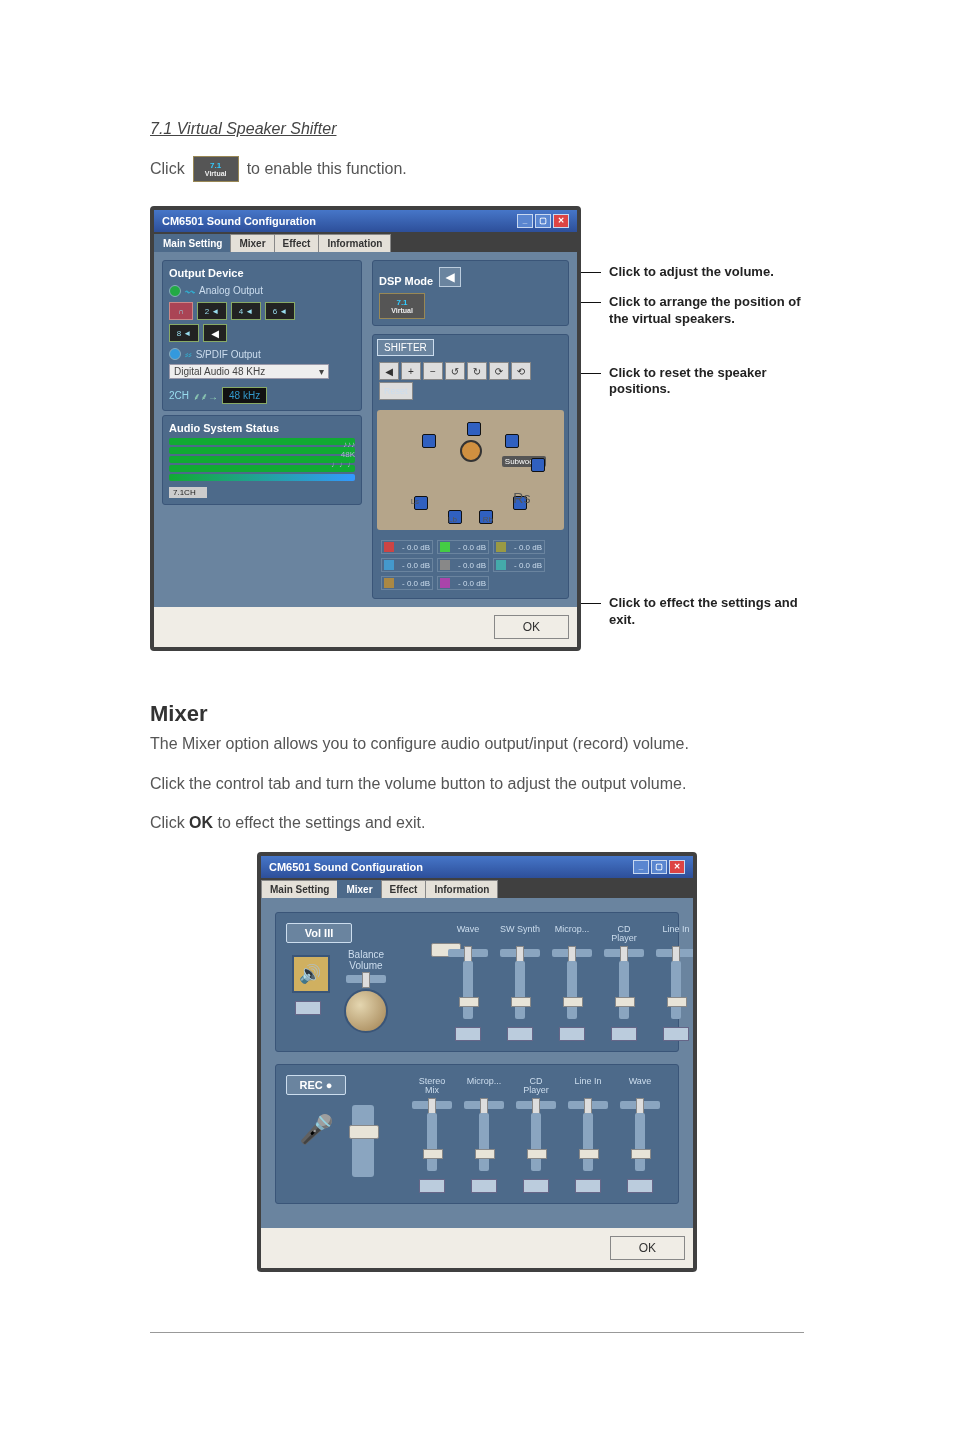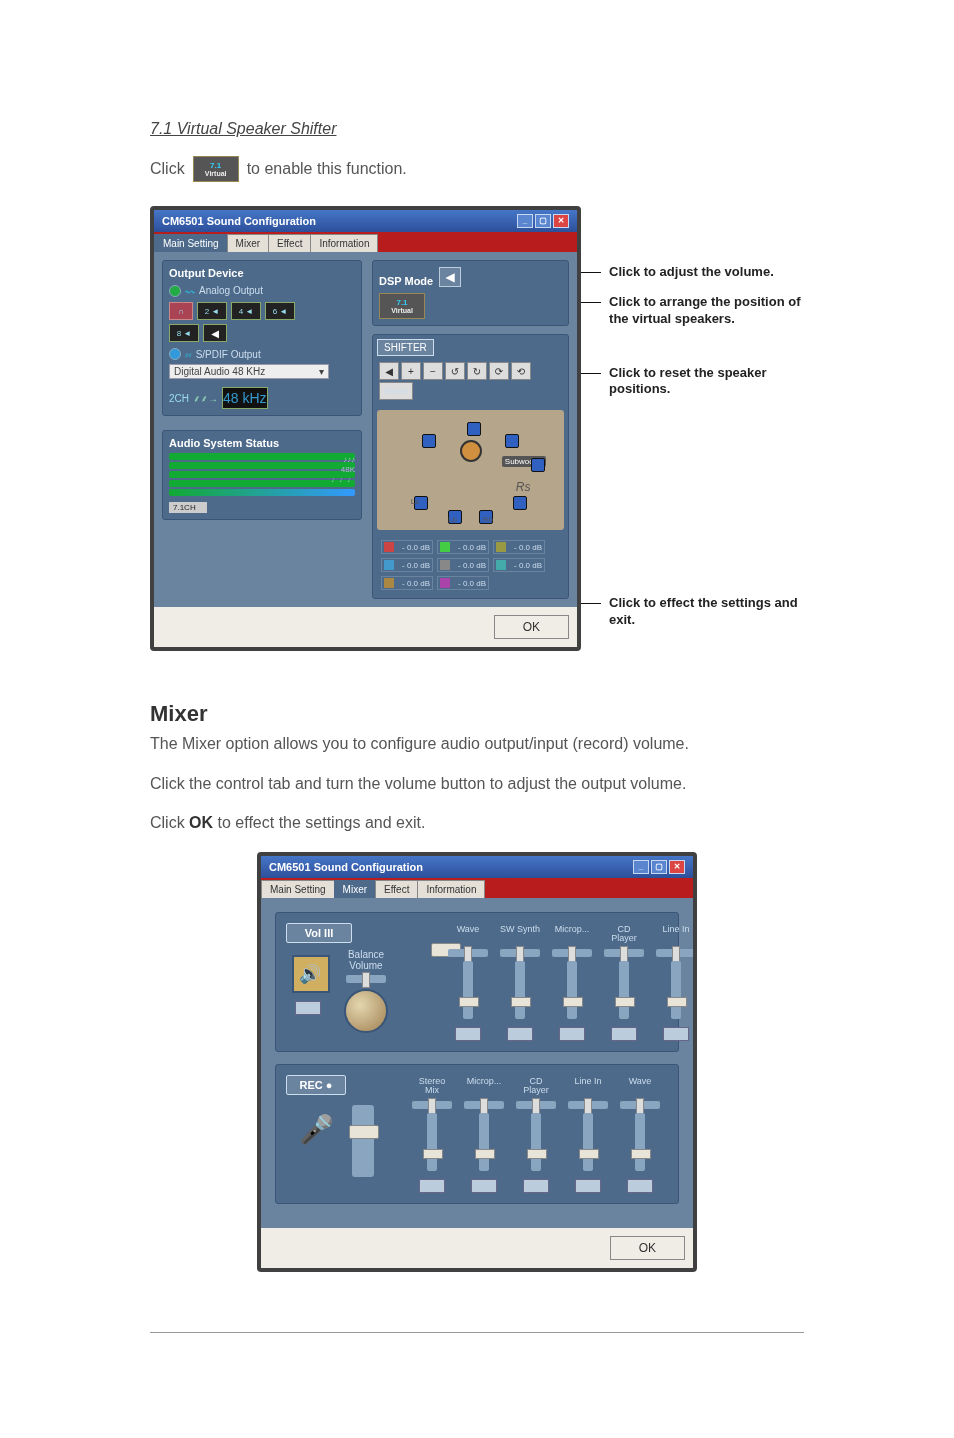--- a/index.html
+++ b/index.html
@@ -74,25 +74,26 @@
     width: 16px; height: 14px;
     background: #5a86d0;
     border: 1px solid #c8d8f0;
     color: #fff;
     font-size: 8px;
     text-align: center;
     line-height: 12px;
   }
   .winbtn.close { background: #d44; }
   .tabs {
-    background: #b91c1c;
+    background: #404040;
     display: flex;
     font-size: 10px;
     padding-top: 2px;
     padding-left: 0;
+    font-weight: bold;
   }
   .tab {
     padding: 3px 8px;
     background: #e4e0d8;
     border: 1px solid #888;
     border-bottom: none;
     margin-right: -1px;
     color: #333;
   }
   .tab.active {
@@ -107,21 +108,21 @@
     gap: 10px;
     min-height: 320px;
   }
   .panel {
     background: #4d6a8a;
     border: 1px solid #3a5578;
     border-radius: 3px;
     padding: 6px;
     color: #cde;
   }
-  .left-col { width: 200px; display: flex; flex-direction: column; gap: 14px; }
+  .left-col { width: 200px; display: flex; flex-direction: column; gap: 4px; }
   .right-col { flex: 1; display: flex; flex-direction: column; gap: 8px; }
   .phead { font-weight: bold; font-size: 11px; color: #fff; margin-bottom: 4px; }
   .row-out { display: flex; align-items: center; gap: 4px; margin-bottom: 4px; }
   .icn-radio {
     width: 12px; height: 12px; border-radius: 50%;
     border: 1px solid #8ab; background: #2a4;
     display: inline-block; flex-shrink: 0;
   }
   .icn-radio.blue { background: #39d; }
   .speaker-icns { display: flex; gap: 4px; margin: 4px 0; flex-wrap: wrap; align-items: center; }
@@ -134,21 +135,21 @@
   .tri { color: #3ac; }
   .vol-icn { color: #fff; font-size: 10px; }
   .select-box {
     background: #eee; border: 1px solid #99a; color: #444;
     padding: 1px 4px; font-size: 10px; width: 160px;
     display: flex; justify-content: space-between;
   }
   .channel-line { margin-top: 8px; display: flex; align-items: center; gap: 4px; }
   .chbtn {
     background: #111; border: 1px solid #8a6; color: #39c;
-    padding: 2px 0; font-size: 14px;
+    padding: 2px 6px; font-size: 10px;
   }
   .arr { color: #9db; }
   .status-panel .bar { height: 7px; background: #1a3; margin: 2px 0; border-radius: 2px; }
   .status-labels { text-align: right; float: right; margin: 2px 0; color: #abc; font-size: 8px; line-height: 10px; }
   .ch-tag {
     background: #ccc; color: #222; font-size: 8px;
     padding: 1px 4px; width: 38px; display: inline-block; margin-top: 4px;
   }
   .dsp-row { display: flex; align-items: flex-end; gap: 6px; }
   .dsp-row .sqbtn {
@@ -189,21 +190,21 @@
   }
   .sub-lbl {
     position: absolute; right: 18px; top: 46px; color: #fff; font-size: 8px;
     background: #555; padding: 1px 3px; border-radius: 2px;
   }
   .spk-label-L { position: absolute; left: 28%; top: 22%; font-size: 9px; color: #c44; font-weight: bold; }
   .spk-label-R { position: absolute; right: 28%; top: 22%; font-size: 9px; color: #3a3; font-weight: bold; }
   .spk-label-Lb { position: absolute; left: 38%; bottom: 6px; font-size: 8px; color: #555; }
   .spk-label-Rb { position: absolute; right: 38%; bottom: 6px; font-size: 8px; color: #555; }
   .spk-label-Ls { position: absolute; left: 18%; bottom: 24px; font-size: 8px; color: #555; }
-  .spk-label-Rs { position: absolute; right: 18%; bottom: 36px; font-size: 12px; color: #555; font-style: italic; }
+  .spk-label-Rs { position: absolute; right: 18%; bottom: 24px; font-size: 14px; color: #555; }
   .db-readout {
     display: flex; flex-wrap: wrap; gap: 4px; margin-top: 6px;
     background: #4d6a8a; padding: 4px; font-size: 8px;
   }
   .db-cell {
     background: #4d6a8a; border: 1px solid #6a849f; padding: 1px 2px;
     display: flex; align-items: center; gap: 8px; color: #cde;
   }
   .db-sw {
     width: 10px; height: 10px; background: #c44; display: inline-block;

